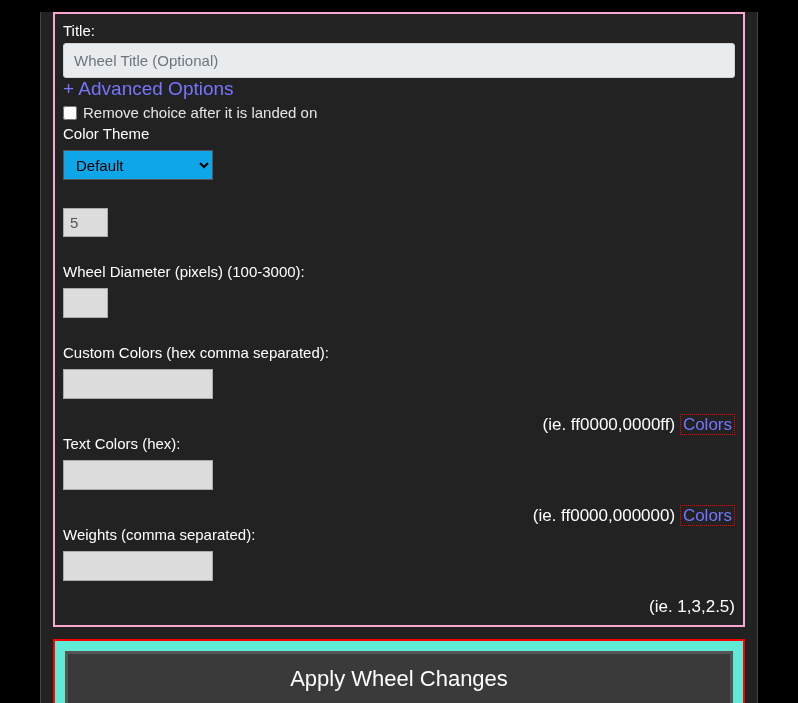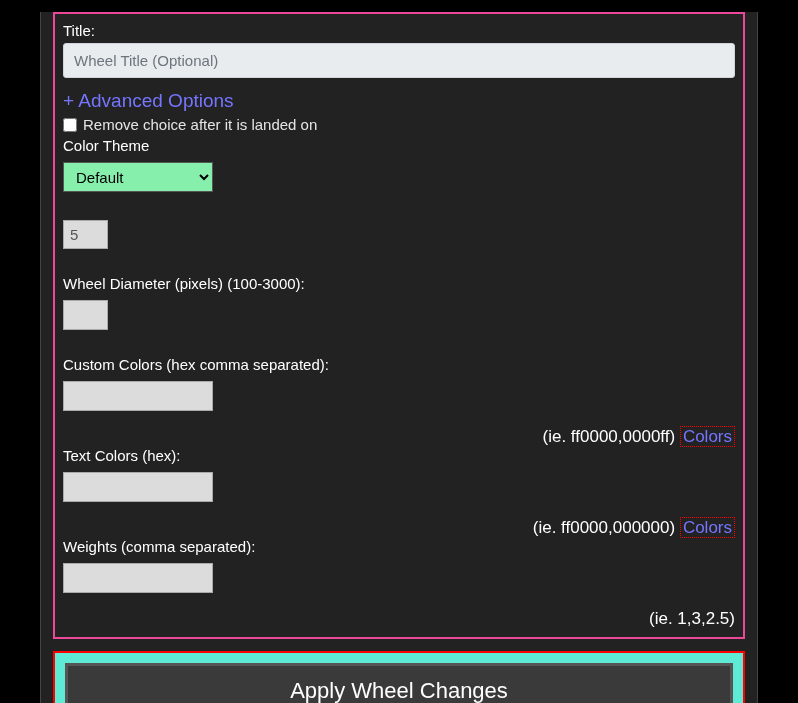--- a/index.html
+++ b/index.html
@@ -18,40 +18,39 @@
     .outer-container {
       background-color: #222;
       margin: 0 40px;
       padding-bottom: 10px;
       border-left: 1px solid #444;
       border-right: 1px solid #444;
       border-bottom: 1px solid #444;
       height: 100%;
     }
     .form-section {
-      border: 2px solid #ec4899;
+      border: 2px solid #f9a8d4;
       margin: 12px;
       padding: 8px;
       background-color: #222;
     }
     .field-label {
       display: block;
       color: #fff;
       font-size: 15px;
       margin-bottom: 4px;
     }
     .title-input {
       width: 100%;
       padding: 8px 10px;
       font-size: 15px;
       background-color: #e9ecef;
       border: 1px solid #ced4da;
       color: #495057;
       border-radius: 3px;
-      margin-bottom: 12px;
     }
     .title-input::placeholder {
       color: #6c757d;
     }
     .advanced-link {
       color: #7575ff;
       font-size: 19px;
       cursor: pointer;
       margin-bottom: 4px;
       display: inline-block;
@@ -67,21 +66,21 @@
       height: 14px;
       cursor: pointer;
     }
     .checkbox-label {
       font-size: 15px;
       color: #e5e5e5;
     }
     .color-theme-select {
       padding: 5px 8px;
       font-size: 15px;
-      background-color: #86efac;
+      background-color: #0ea5e9;
       border: 1px solid #555;
       color: #000;
       margin-top: 4px;
       margin-bottom: 24px;
       width: 150px;
       height: 30px;
       cursor: pointer;
     }
     .small-input {
       padding: 5px 6px;

